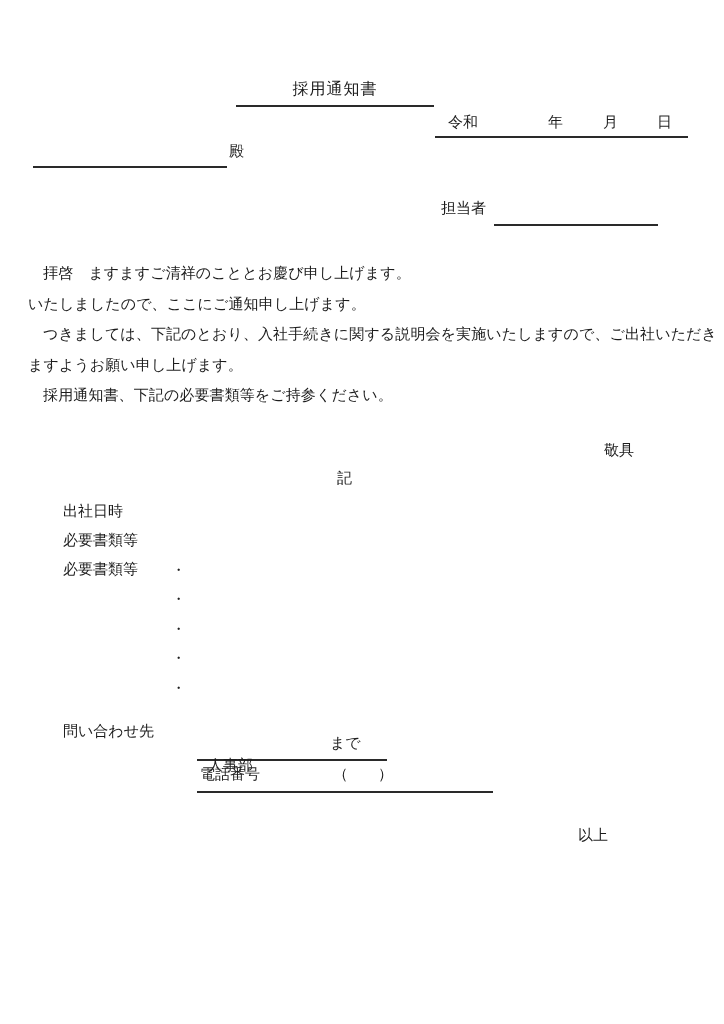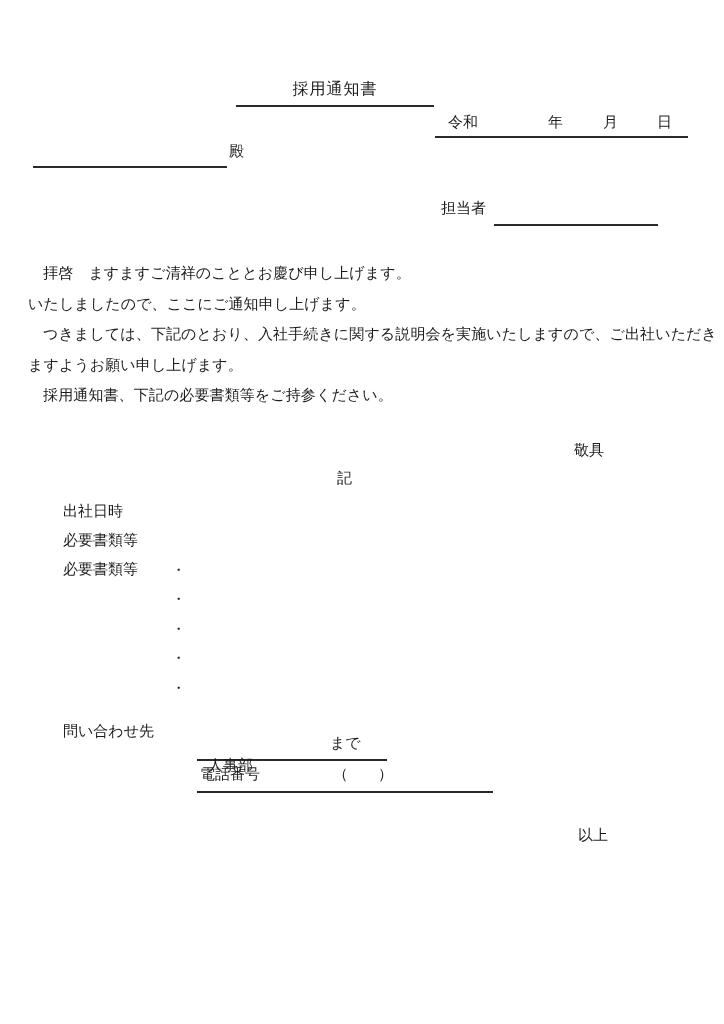--- a/index.html
+++ b/index.html
@@ -90,21 +90,21 @@
   <div class="abs rule" style="left:494px; top:203px; width:164px; height:21px;"></div>
 
   <div class="abs body-text">
     <div class="body-line">　拝啓　ますますご清祥のこととお慶び申し上げます。</div>
     <div class="body-line">いたしましたので、ここにご通知申し上げます。</div>
     <div class="body-line">　つきましては、下記のとおり、入社手続きに関する説明会を実施いたしますので、ご出社いただき</div>
     <div class="body-line">ますようお願い申し上げます。</div>
     <div class="body-line">　採用通知書、下記の必要書類等をご持参ください。</div>
   </div>
 
-  <div class="abs txt" style="left:574px; top:440px;">敬具</div>
+  <div class="abs txt" style="left:604px; top:440px;">敬具</div>
 
   <div class="abs txt" style="left:337px; top:468px;">記</div>
 
   <div class="abs txt" style="left:63px; top:501px;">出社日時</div>
   <div class="abs txt" style="left:63px; top:530px;">必要書類等</div>
   <div class="abs txt" style="left:63px; top:559px;">必要書類等</div>
 
   <div class="abs bullet" style="top:560px;">・</div>
   <div class="abs bullet" style="top:589px;">・</div>
   <div class="abs bullet" style="top:619px;">・</div>

